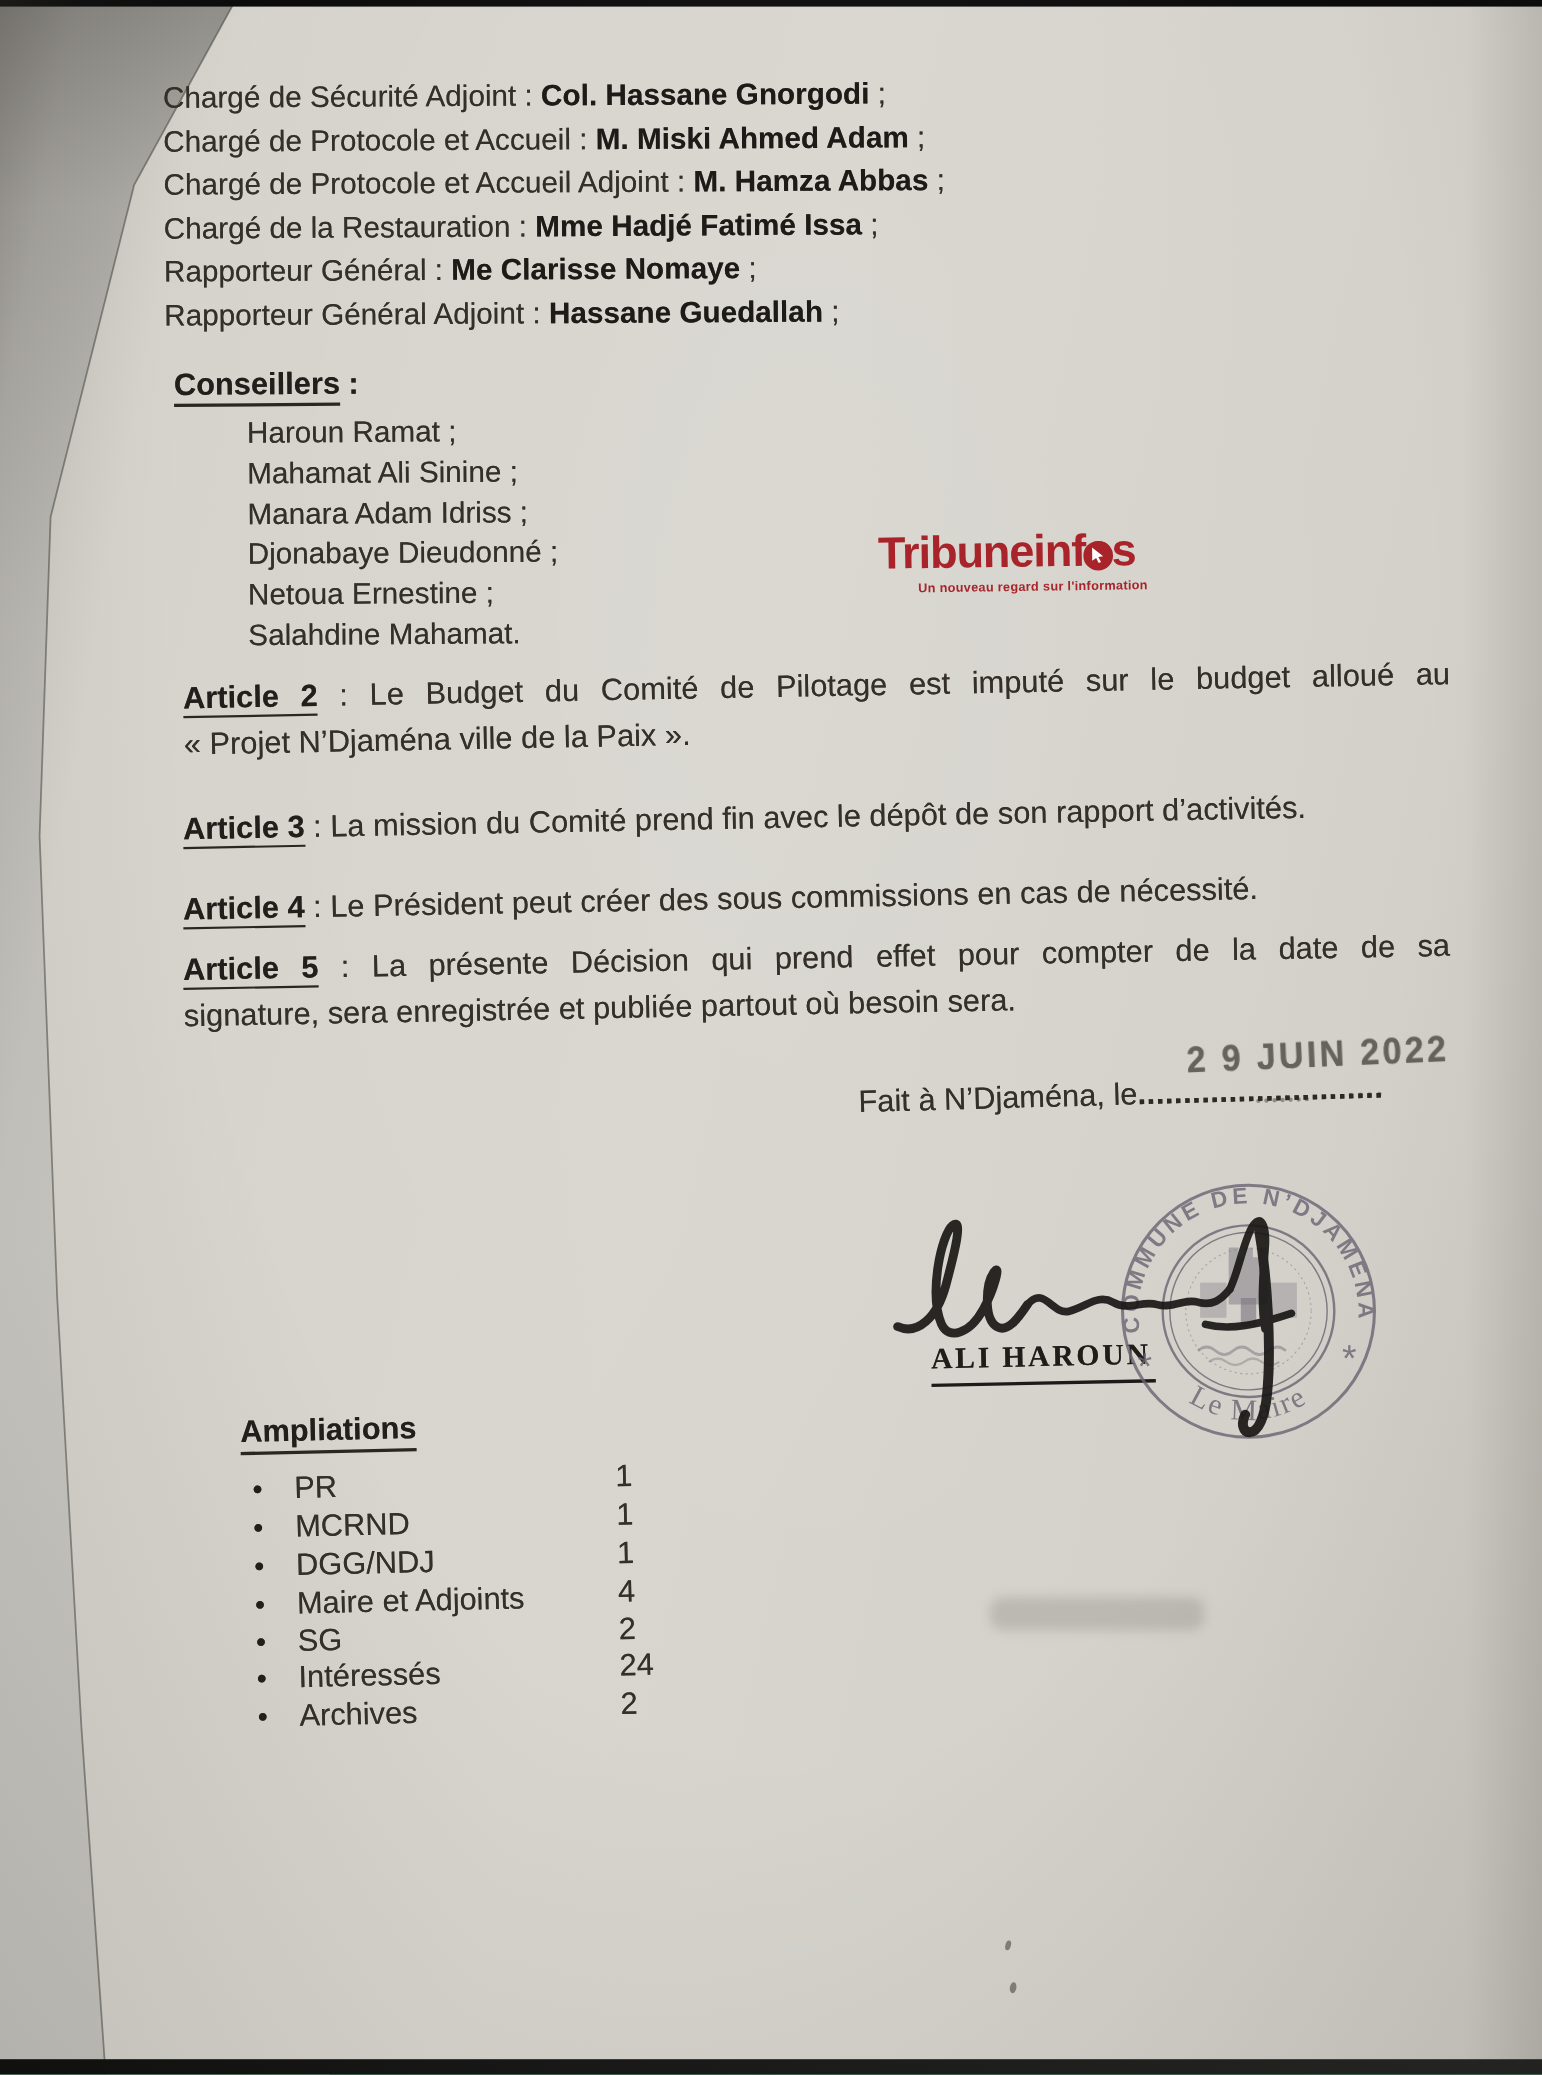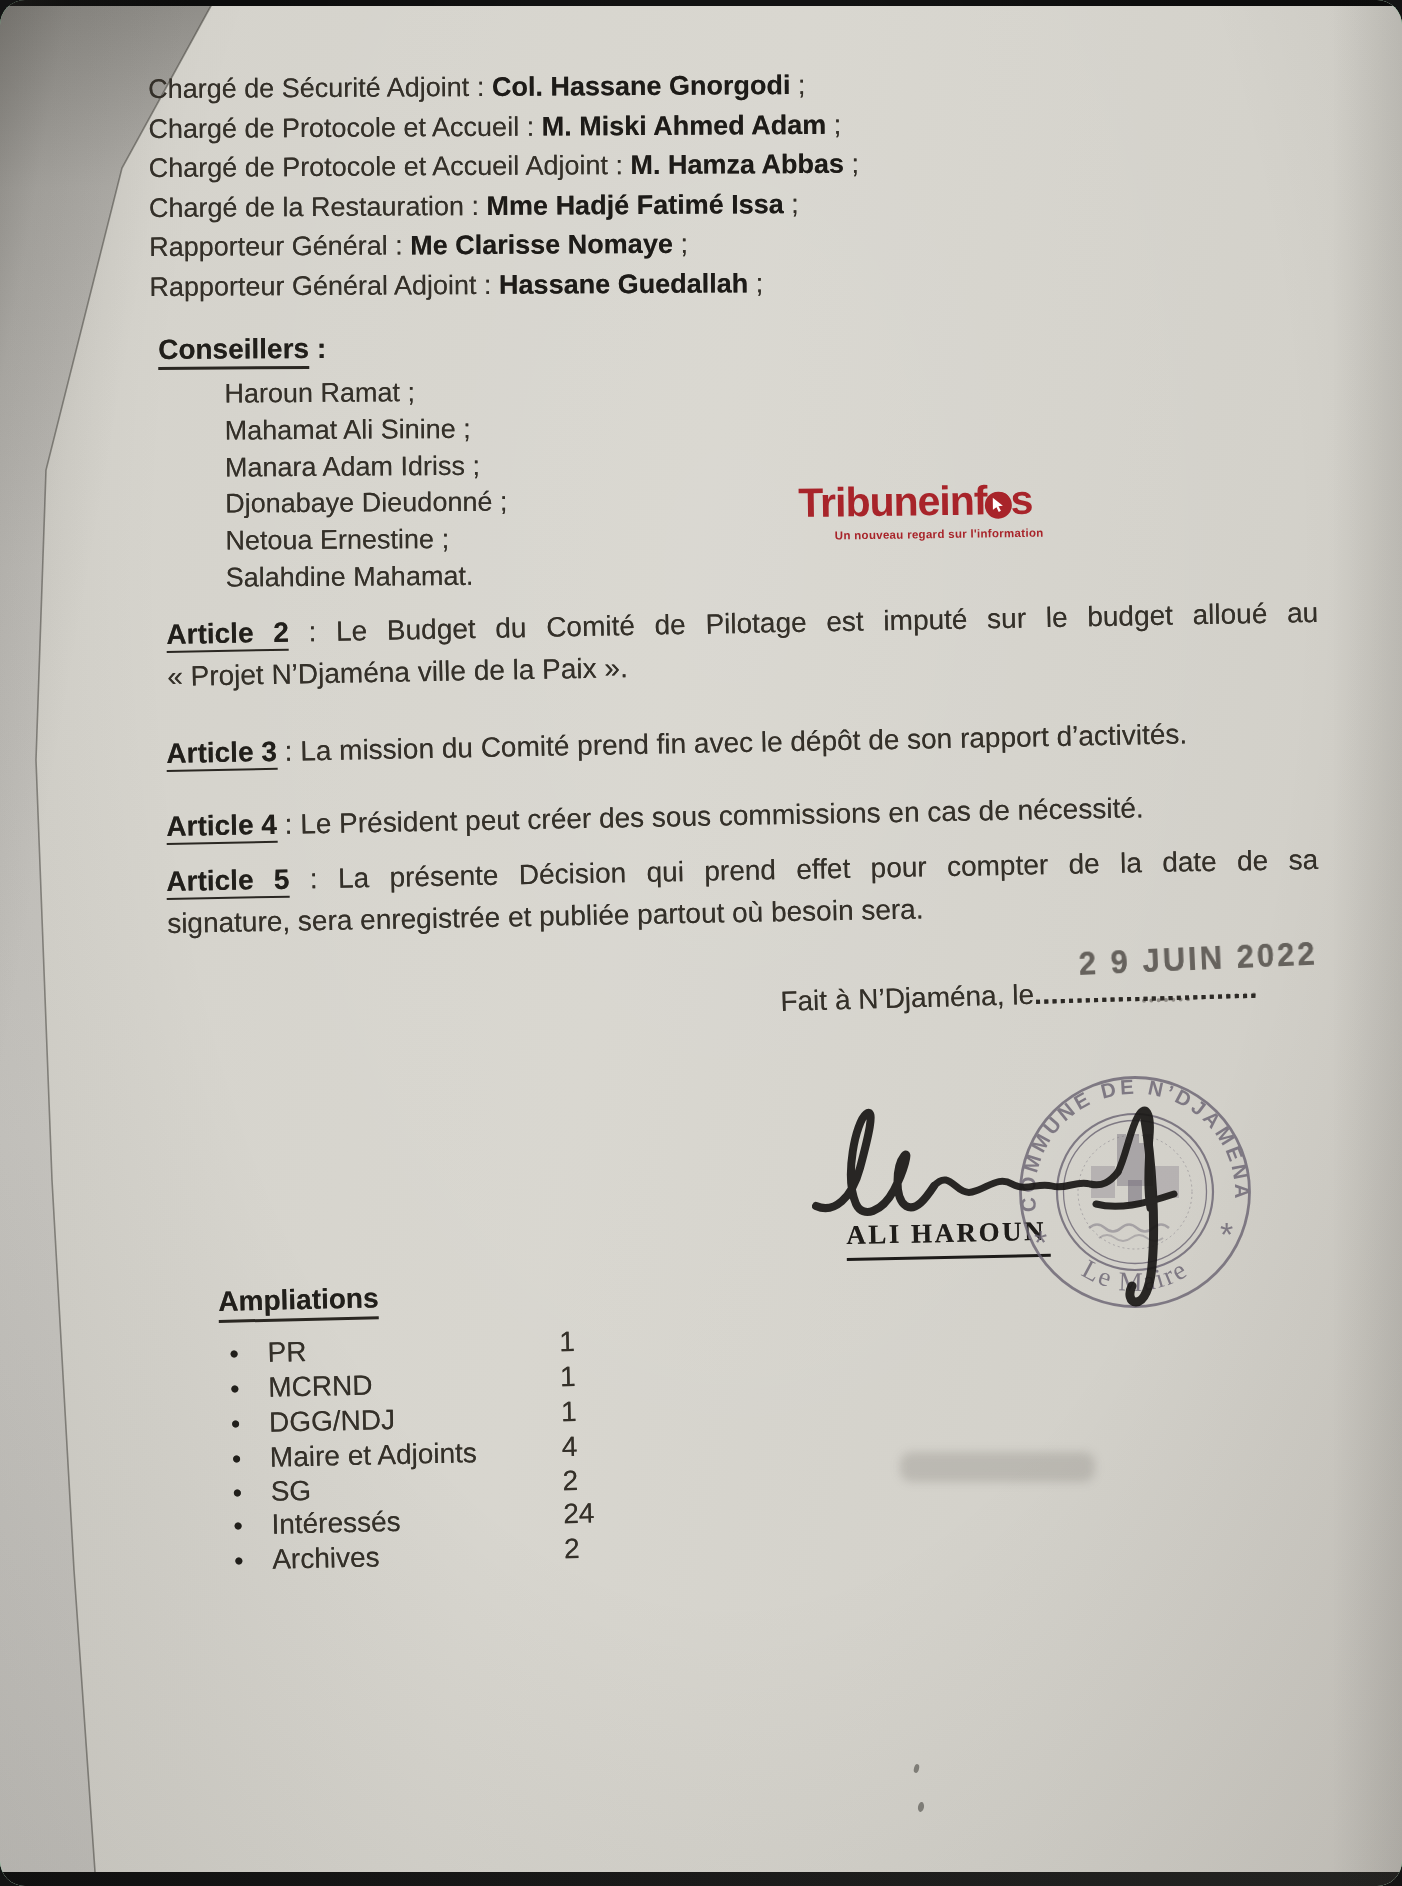--- a/index.html
+++ b/index.html
@@ -1,17 +1,17 @@
 <!DOCTYPE html>
 <html><head>
 <meta charset="utf-8">
 <style>
   html,body{margin:0;padding:0;background:#141414;}
   #frame{position:relative;width:1402px;height:1886px;overflow:hidden;background:#86efac;
-         font-family:"Liberation Sans",sans-serif;border-radius:25px;}
+         font-family:"Liberation Sans",sans-serif;}
   
   #side-surface{position:absolute;left:0;top:0;width:300px;height:1886px;z-index:1;
     background:linear-gradient(178deg,#8f8d88 0%,#b0aea9 10%,#c2c0bb 30%,#cac8c3 60%,#c6c4bf 100%);}
   #paper{position:absolute;left:0;top:0;width:1402px;height:1886px;z-index:2;
     background:linear-gradient(102deg,#c7c4be 0%,#d5d3cc 9%,#d8d6cf 45%,#d3d1ca 78%,#cecbc4 100%);
     clip-path:polygon(212px 4px,1402px 0px,1402px 1886px,96px 1886px,74px 1570px,52px 1180px,36px 760px,46px 470px,122px 168px);
     filter:drop-shadow(-4px 2px 7px rgba(0,0,0,0.35));}
   #edge-line{position:absolute;left:0;top:0;z-index:3;pointer-events:none;}
   #strip-top{position:absolute;left:0;top:0;width:1402px;height:6px;background:#0c0c0c;z-index:4;}
   #strip-bottom{position:absolute;left:0;top:1872px;width:1402px;height:14px;z-index:4;

